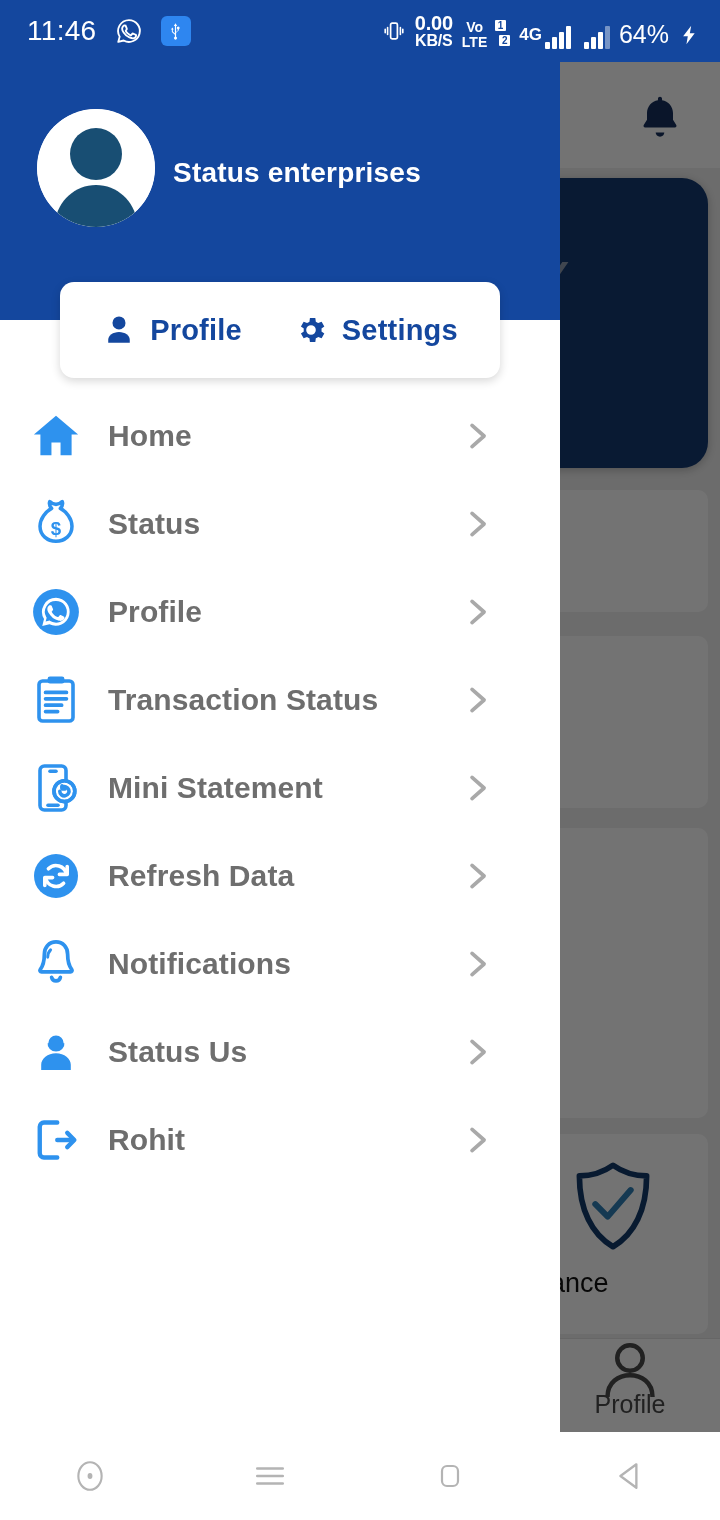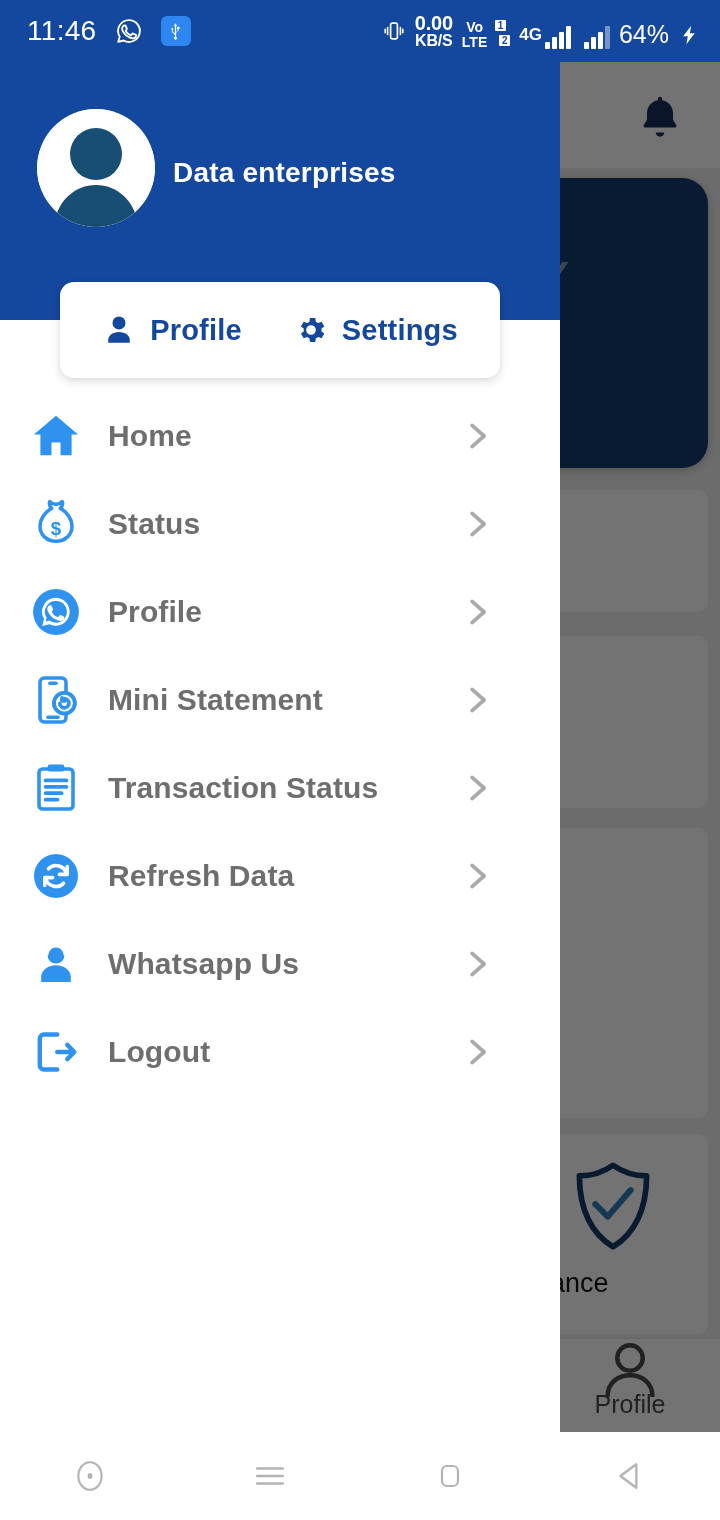--- a/index.html
+++ b/index.html
@@ -191,21 +191,21 @@
     <div id="drawer-header"></div>
 
     <div id="avatar">
       <svg viewBox="0 0 118 118" width="118" height="118">
         <circle cx="59" cy="59" r="59" fill="#ffffff"></circle>
         <circle cx="59" cy="45" r="26" fill="#184e73"></circle>
         <path d="M59 76 C 80 76 97 92 100 112 A59 59 0 0 1 18 112 C 21 92 38 76 59 76 Z" fill="#184e73"></path>
       </svg>
     </div>
 
-    <div id="drawer-name">Data enterprises</div>
+    <div id="drawer-name">Status enterprises</div>
 
     <div id="ps-card">
       <div class="ps-item">
         <span class="ps-ico">
           <svg viewBox="0 0 24 24" width="34" height="34" fill="currentColor">
             <circle cx="12" cy="7" r="4.6"></circle>
             <path d="M12 13.4c-4.3 0-7.6 2.6-7.6 5.4V21h15.2v-2.2c0-2.8-3.3-5.4-7.6-5.4z"></path>
           </svg>
         </span>
         <span class="lbl">Profile</span>
@@ -253,20 +253,36 @@
 
       <div class="m-row">
         <span class="m-ico">
           <svg viewBox="0 0 24 24" width="50" height="50">
             <circle cx="12" cy="12" r="11" fill="#2e92ee"></circle>
             <path d="M12 5.2a6.7 6.7 0 0 0-5.75 10.15L5.4 18.7l3.45-.82A6.7 6.7 0 1 0 12 5.2zm0 1.5a5.2 5.2 0 1 1-2.75 9.6l-.28-.17-1.93.46.47-1.86-.19-.3A5.2 5.2 0 0 1 12 6.7z" fill="#fff"></path>
             <path d="M9.9 9.1c-.15-.33-.3-.33-.45-.34h-.38c-.13 0-.35.05-.53.26-.18.2-.7.68-.7 1.65s.72 1.91.82 2.05c.1.13 1.39 2.22 3.44 3.02 1.7.67 2.05.54 2.42.5.37-.03 1.19-.48 1.36-.95.17-.47.17-.87.12-.95-.05-.08-.18-.13-.38-.23-.2-.1-1.19-.59-1.37-.65-.19-.07-.32-.1-.45.1-.13.2-.52.65-.64.78-.12.14-.23.15-.43.05-.2-.1-.85-.31-1.62-1-.6-.53-1-1.19-1.12-1.39-.12-.2-.01-.3.09-.4.09-.09.2-.23.3-.35.1-.12.13-.2.2-.34.07-.13.03-.25-.02-.35-.05-.1-.44-1.08-.6-1.46z" fill="#fff"></path>
           </svg>
         </span>
         <span class="m-lbl">Profile</span>
+        <span class="m-chev">
+          <svg viewBox="0 0 24 24" width="34" height="40" fill="none" stroke="currentColor" stroke-width="2.6" stroke-linecap="round" stroke-linejoin="round">
+            <path d="M8.5 4.5 17 12l-8.5 7.5"></path>
+          </svg>
+        </span>
+      </div>
+
+      <div class="m-row">
+        <span class="m-ico">
+          <svg viewBox="0 0 24 26" width="48" height="52" fill="none" stroke="#2e92ee" stroke-width="1.8">
+            <rect x="3.5" y="3.5" width="17" height="20" rx="1.8"></rect>
+            <rect x="7.8" y="1.2" width="8.4" height="3.6" rx="1.2" fill="#2e92ee" stroke="none"></rect>
+            <path d="M6.8 9.2h10.4M6.8 12.4h10.4M6.8 15.6h8M6.8 18.8h6" stroke-linecap="round" stroke-width="1.9"></path>
+          </svg>
+        </span>
+        <span class="m-lbl">Transaction Status</span>
         <span class="m-chev">
           <svg viewBox="0 0 24 24" width="34" height="40" fill="none" stroke="currentColor" stroke-width="2.6" stroke-linecap="round" stroke-linejoin="round">
             <path d="M8.5 4.5 17 12l-8.5 7.5"></path>
           </svg>
         </span>
       </div>
 
       <div class="m-row">
         <span class="m-ico">
           <svg viewBox="0 0 24 26" width="48" height="52" fill="none" stroke="#2e92ee" stroke-width="1.8">
@@ -282,78 +298,77 @@
         <span class="m-lbl">Mini Statement</span>
         <span class="m-chev">
           <svg viewBox="0 0 24 24" width="34" height="40" fill="none" stroke="currentColor" stroke-width="2.6" stroke-linecap="round" stroke-linejoin="round">
             <path d="M8.5 4.5 17 12l-8.5 7.5"></path>
           </svg>
         </span>
       </div>
 
       <div class="m-row">
         <span class="m-ico">
-          <svg viewBox="0 0 24 26" width="48" height="52" fill="none" stroke="#2e92ee" stroke-width="1.8">
-            <rect x="3.5" y="3.5" width="17" height="20" rx="1.8"></rect>
-            <rect x="7.8" y="1.2" width="8.4" height="3.6" rx="1.2" fill="#2e92ee" stroke="none"></rect>
-            <path d="M6.8 9.2h10.4M6.8 12.4h10.4M6.8 15.6h8M6.8 18.8h6" stroke-linecap="round" stroke-width="1.9"></path>
-          </svg>
-        </span>
-        <span class="m-lbl">Transaction Status</span>
-        <span class="m-chev">
-          <svg viewBox="0 0 24 24" width="34" height="40" fill="none" stroke="currentColor" stroke-width="2.6" stroke-linecap="round" stroke-linejoin="round">
-            <path d="M8.5 4.5 17 12l-8.5 7.5"></path>
-          </svg>
-        </span>
-      </div>
-
-      <div class="m-row">
-        <span class="m-ico">
           <svg viewBox="0 0 24 24" width="48" height="48">
             <circle cx="12" cy="12" r="11" fill="#2e92ee"></circle>
             <path d="M17.2 11a5.3 5.3 0 0 0-9-2.6M6.8 13a5.3 5.3 0 0 0 9 2.6" fill="none" stroke="#fff" stroke-width="1.8" stroke-linecap="round"></path>
             <path d="M17.6 7.3v3.9h-3.9M6.4 16.7v-3.9h3.9" fill="none" stroke="#fff" stroke-width="1.8" stroke-linecap="round" stroke-linejoin="round"></path>
           </svg>
         </span>
         <span class="m-lbl">Refresh Data</span>
         <span class="m-chev">
           <svg viewBox="0 0 24 24" width="34" height="40" fill="none" stroke="currentColor" stroke-width="2.6" stroke-linecap="round" stroke-linejoin="round">
             <path d="M8.5 4.5 17 12l-8.5 7.5"></path>
           </svg>
         </span>
       </div>
 
+      <div class="m-row">
+        <span class="m-ico">
+          <svg viewBox="0 0 24 26" width="50" height="54" fill="none" stroke="#2e92ee" stroke-width="1.8">
+            <path d="M12 2.4c-3.4 0-5.6 2.6-5.6 5.9 0 4.1-1.1 6.2-2 7.4-.35.48 0 1.1.6 1.1h14c.6 0 .95-.62.6-1.1-.9-1.2-2-3.3-2-7.4 0-3.3-2.2-5.9-5.6-5.9z" stroke-linejoin="round"></path>
+            <path d="M9.9 19.4a2.15 2.15 0 0 0 4.2 0" stroke-linecap="round"></path>
+            <path d="M9.4 6.2c-.9.9-1.4 2.1-1.4 3.6" stroke-linecap="round" stroke-width="1.4"></path>
+          </svg>
+        </span>
+        <span class="m-lbl">Notifications</span>
+        <span class="m-chev">
+          <svg viewBox="0 0 24 24" width="34" height="40" fill="none" stroke="currentColor" stroke-width="2.6" stroke-linecap="round" stroke-linejoin="round">
+            <path d="M8.5 4.5 17 12l-8.5 7.5"></path>
+          </svg>
+        </span>
+      </div>
 
       <div class="m-row">
         <span class="m-ico">
           <svg viewBox="0 0 24 24" width="48" height="48">
             <circle cx="12" cy="7.4" r="4.4" fill="#2e92ee"></circle>
             <path d="M12 12.6c-4.2 0-7.4 2.7-7.4 5.8V21h14.8v-2.6c0-3.1-3.2-5.8-7.4-5.8z" fill="#2e92ee"></path>
             <path d="M7.6 7.6a4.4 4.4 0 0 1 8.8 0" fill="none" stroke="#fff" stroke-width="1.15"></path>
             <path d="M7.1 6.5v2.6M16.9 6.5v2.6" stroke="#fff" stroke-width="1.3" stroke-linecap="round"></path>
             <path d="M16.9 9.1v1.5a1.5 1.5 0 0 1-1.5 1.5h-1.2" fill="none" stroke="#fff" stroke-width="1.05" stroke-linecap="round"></path>
           </svg>
         </span>
-        <span class="m-lbl">Whatsapp Us</span>
+        <span class="m-lbl">Status Us</span>
         <span class="m-chev">
           <svg viewBox="0 0 24 24" width="34" height="40" fill="none" stroke="currentColor" stroke-width="2.6" stroke-linecap="round" stroke-linejoin="round">
             <path d="M8.5 4.5 17 12l-8.5 7.5"></path>
           </svg>
         </span>
       </div>
 
       <div class="m-row">
         <span class="m-ico">
           <svg viewBox="0 0 24 24" width="50" height="50" fill="none" stroke="#2e92ee" stroke-width="2.1">
             <path d="M12.6 3.6H6.2a2 2 0 0 0-2 2v12.8a2 2 0 0 0 2 2h6.4" stroke-linecap="round" stroke-linejoin="round"></path>
             <path d="M12.6 12h7.6" stroke-linecap="round"></path>
             <path d="M17.4 8.6 20.8 12l-3.4 3.4" stroke-linecap="round" stroke-linejoin="round"></path>
           </svg>
         </span>
-        <span class="m-lbl">Logout</span>
+        <span class="m-lbl">Rohit</span>
         <span class="m-chev">
           <svg viewBox="0 0 24 24" width="34" height="40" fill="none" stroke="currentColor" stroke-width="2.6" stroke-linecap="round" stroke-linejoin="round">
             <path d="M8.5 4.5 17 12l-8.5 7.5"></path>
           </svg>
         </span>
       </div>
 
     </div>
   </div>
 

